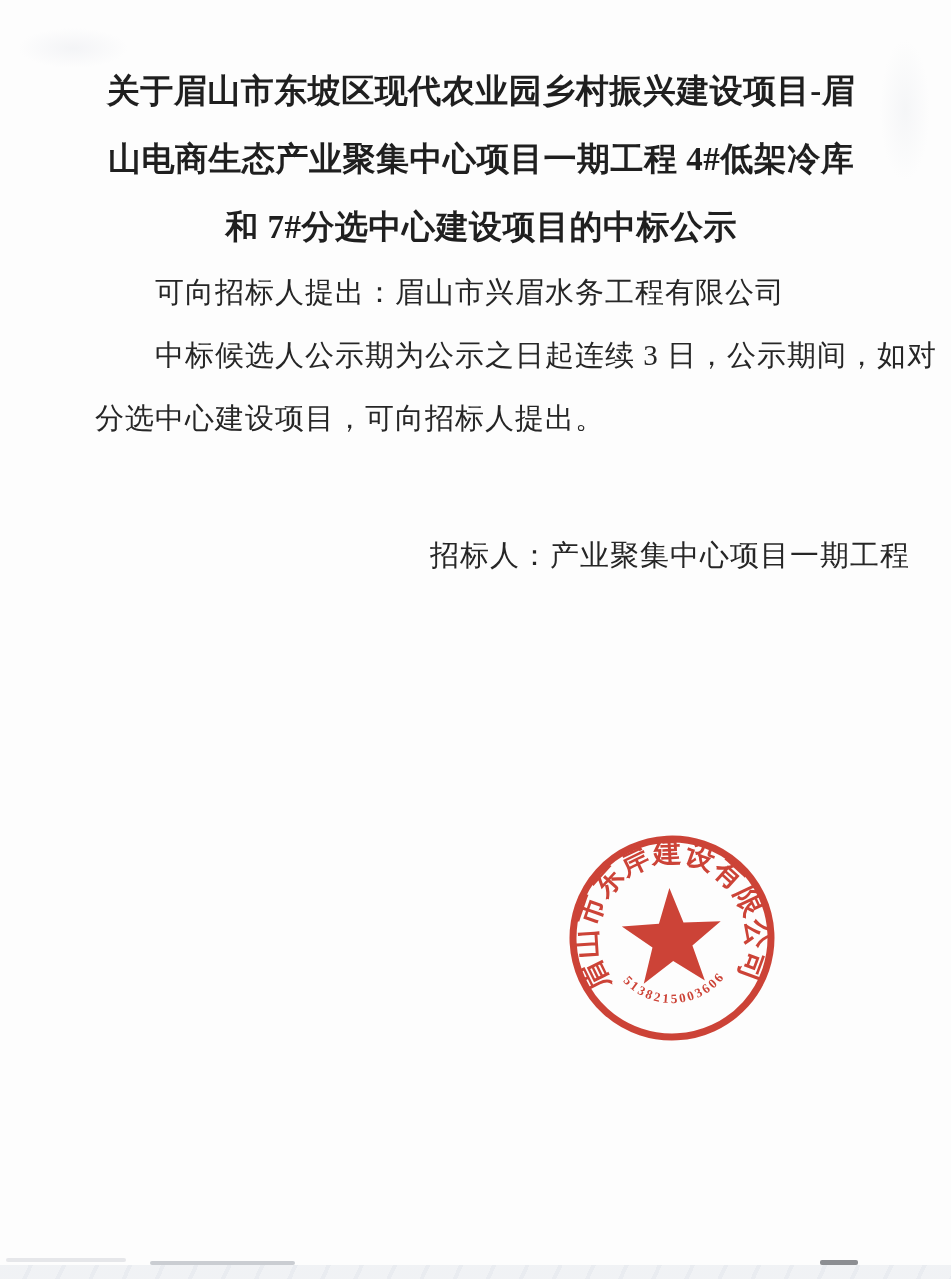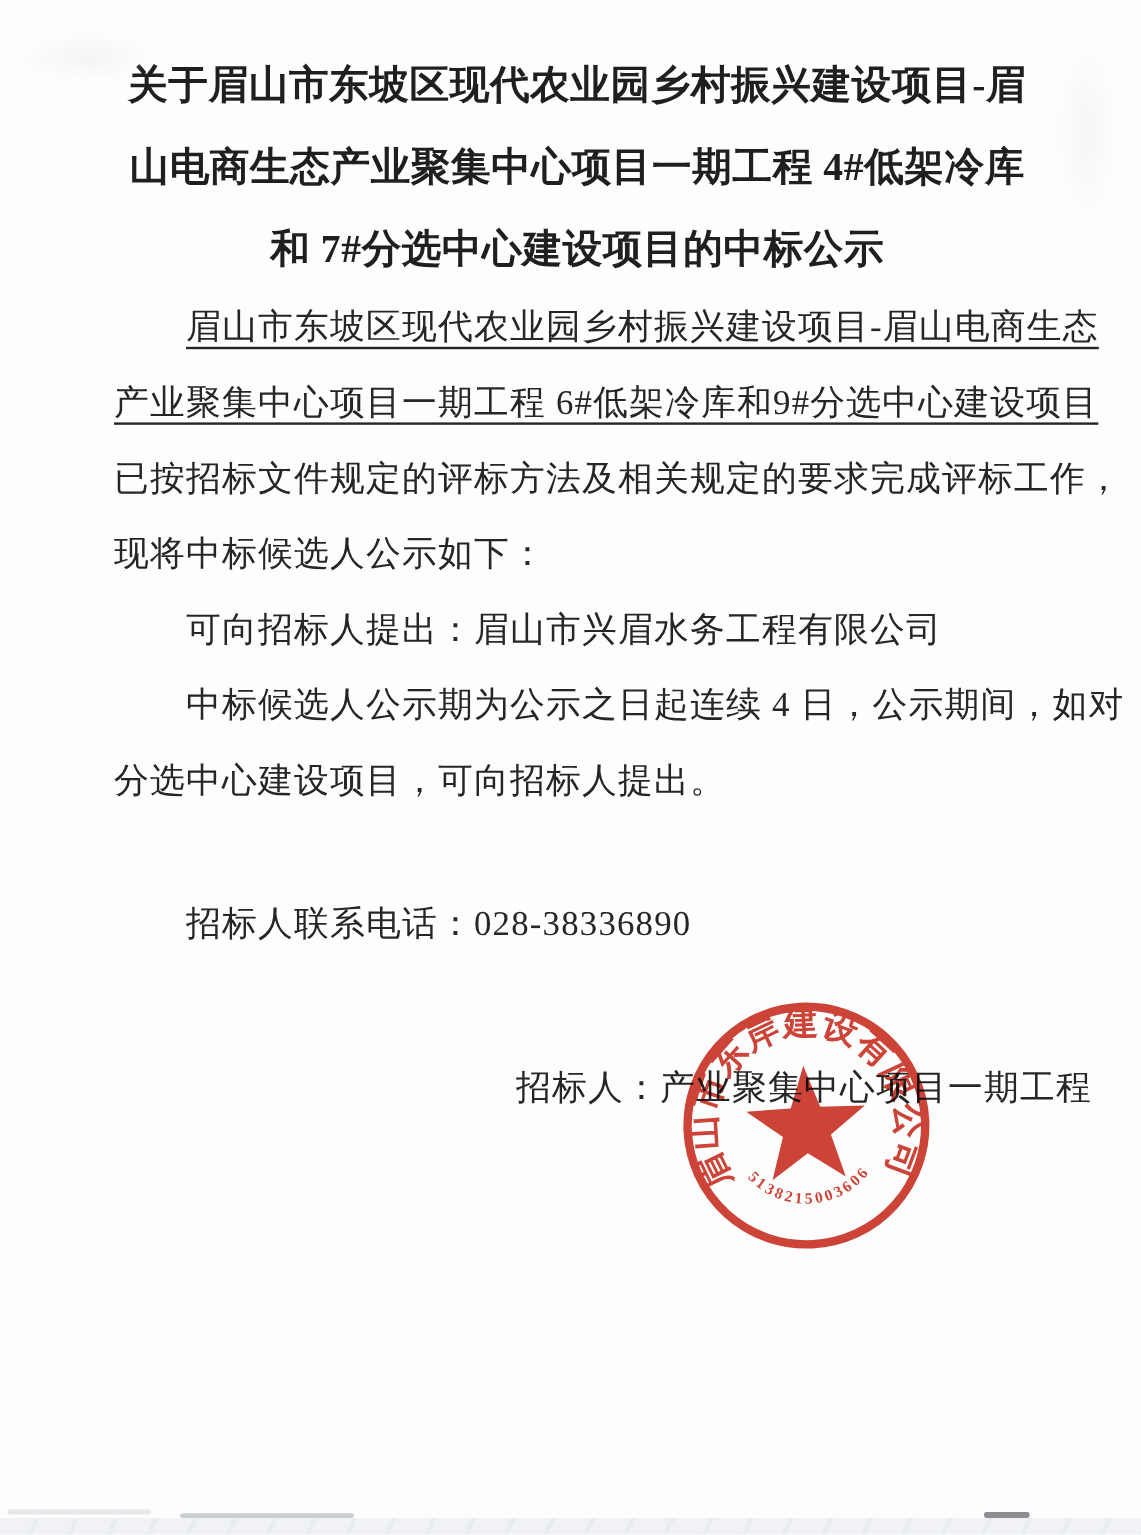--- a/index.html
+++ b/index.html
@@ -8,21 +8,21 @@
     width:951px; height:1279px;
     background:#fdfdfd;
     overflow:hidden;
     font-family:"Liberation Serif","DejaVu Serif",serif;
     color:#262626;
   }
   .content {
     position:absolute; left:95px; top:0; width:772px;
   }
   
-  .title { padding-top:38px; text-align:center; }
+  .title { padding-top:57px; text-align:center; }
   .title-line {
     line-height:68px; font-size:33px; font-weight:bold;
     white-space:nowrap; letter-spacing:0.5px; color:#1f1f1f;
   }
   
   .line {
     line-height:63px; font-size:29px; white-space:nowrap;
     letter-spacing:1px;
   }
   .indent { padding-left:60px; }
@@ -71,35 +71,28 @@
 <div class="page">
 
   <div class="content">
 
     <div class="title">
       <div class="title-line">关于眉山市东坡区现代农业园乡村振兴建设项目-眉</div>
       <div class="title-line">山电商生态产业聚集中心项目一期工程 4#低架冷库</div>
       <div class="title-line">和 7#分选中心建设项目的中标公示</div>
     </div>
 
-    <div>
-      <div class="line indent"><span class="u">眉山市东坡区现代农业园乡村振兴建设项目-眉山电商生态</span></div>
-      <div class="line"><span class="u">产业聚集中心项目一期工程 6#低架冷库和9#分选中心建设项目</span></div>
-      <div class="line">已按招标文件规定的评标方法及相关规定的要求完成评标工作，</div>
-      <div class="line">现将中标候选人公示如下：</div>
-    </div>
 
     <div class="line indent">可向招标人提出：眉山市兴眉水务工程有限公司</div>
 
     <div>
-      <div class="line indent">中标候选人公示期为公示之日起连续 4 日，公示期间，如对</div>
+      <div class="line indent">中标候选人公示期为公示之日起连续 3 日，公示期间，如对</div>
       <div class="line">分选中心建设项目，可向招标人提出。</div>
     </div>
 
-    <div class="line indent phone">招标人联系电话：028-38336890</div>
 
     <div>
       <div class="line sign-line">招标人：产业聚集中心项目一期工程</div>
     </div>
 
   </div>
 
   <svg class="seal" viewBox="0 0 260 260" aria-hidden="true">
     <circle cx="130" cy="130" r="99" fill="none" stroke="#c8291b" stroke-width="7"></circle>
     <polygon fill="#c8291b" points="130,80 142.3,115 179.5,115.9 150,138.5 160.6,174.1 130,153 99.4,174.1 110,138.5 80.5,115.9 117.7,115"></polygon>

